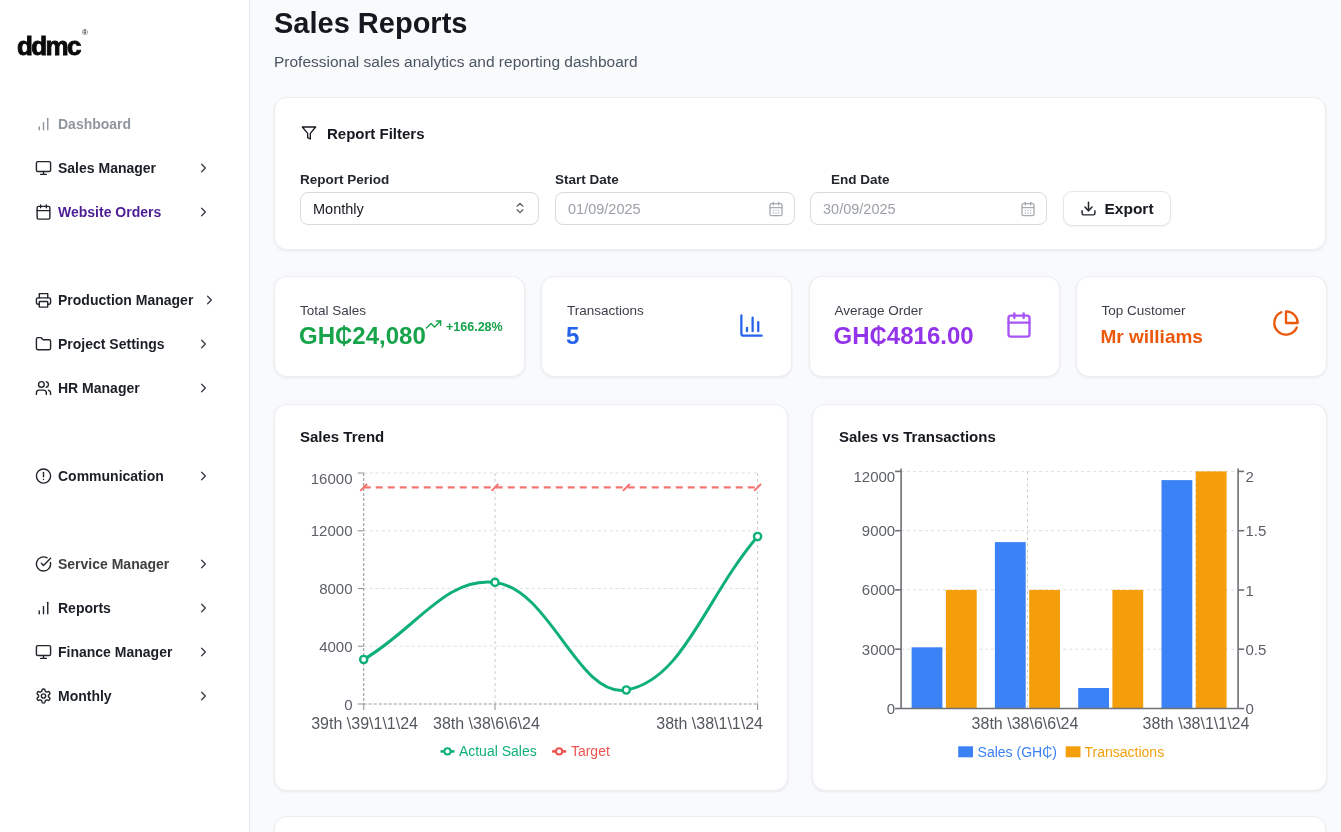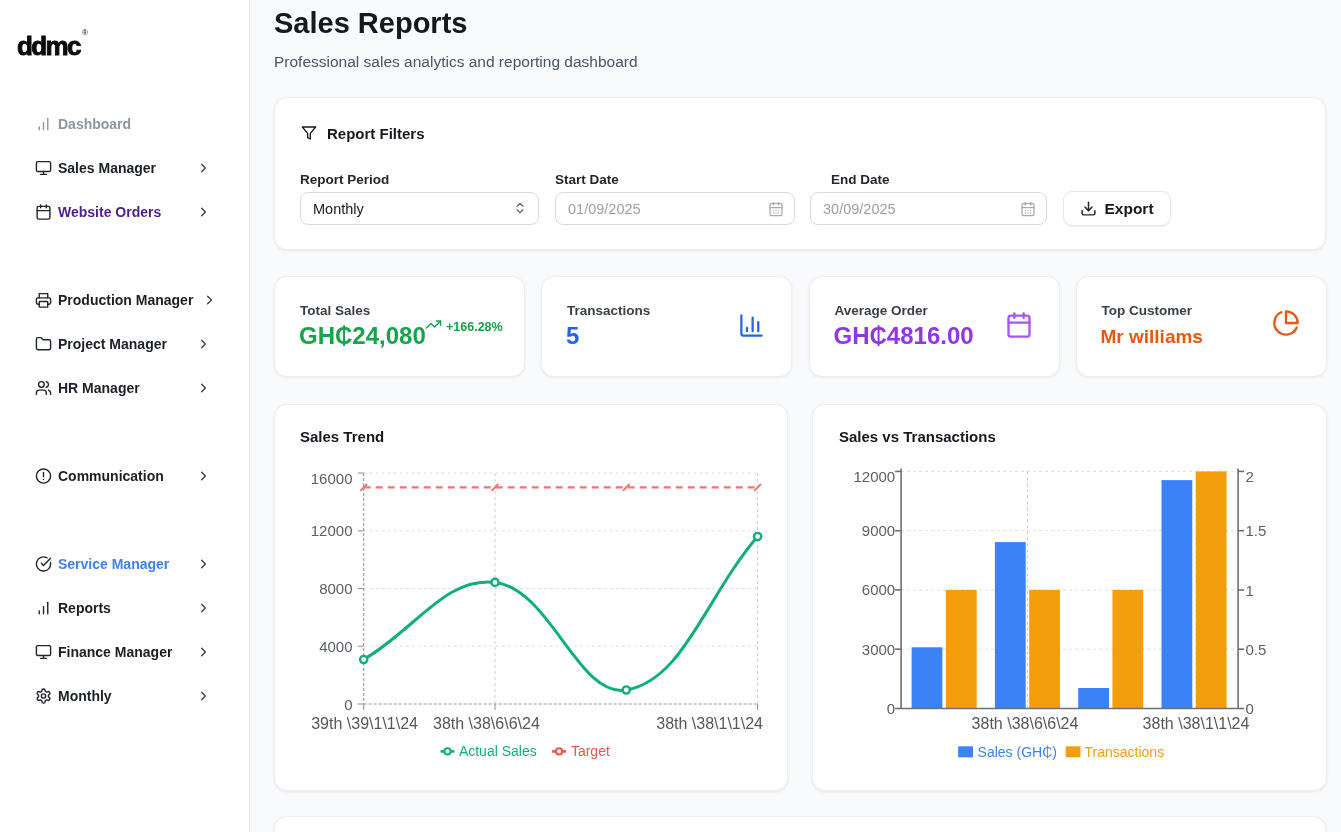--- a/index.html
+++ b/index.html
@@ -15,21 +15,21 @@
 .nlabel { position:absolute; left:58px; top:50%; transform:translateY(-50%);
   font-size:14px; font-weight:bold; white-space:nowrap; }
 .chev { position:absolute; top:50%; transform:translateY(-50%); height:15px; }
 .card { position:absolute; background:#fff; border:1px solid #edeef2; border-radius:13px;
   box-shadow:0 1px 3px rgba(16,24,40,.07); }
 h1 { position:absolute; left:274px; top:7px; font-size:29px; font-weight:bold; color:#15181e; }
 #subtitle { position:absolute; left:274px; top:52.5px; font-size:15.5px; color:#4b5563; }
 .flabel { position:absolute; font-size:13.5px; font-weight:bold; color:#23272e; }
 .input { position:absolute; height:33px; background:#fff; border:1px solid #d7dadf;
   border-radius:8px; font-size:14.5px; display:flex; align-items:center; padding:0 12px; }
-.statlabel { position:absolute; font-size:13.5px; font-weight:bold; color:#3a3f47; }
+.statlabel { position:absolute; font-size:13.5px; font-weight:normal; color:#3a3f47; }
 .statval { position:absolute; font-size:24px; line-height:24px; font-weight:bold; white-space:nowrap; }
 .ctitle { position:absolute; font-size:15px; font-weight:bold; color:#15181e; }
 .tick { font-size:15px; fill:#5b5f66; }
 .tickx { font-size:16px; fill:#54585e; }
 .leg { font-size:14px; }
 </style></head>
 <body>
 <div id="sidebar">
 <div id="logo">ddmc<sup>®</sup></div>
 <div class="nav" style="top:102px">
@@ -71,21 +71,21 @@
         </svg></span>
       <span class="nlabel" style="color:#1b1f26">Production Manager</span>
       <span class="chev" style="left:202px"><svg style="" width="15" height="15" viewBox="0 0 24 24" fill="none" stroke="#3a3f46" stroke-width="2.2" stroke-linecap="round" stroke-linejoin="round">
           <path d="m9 18 6-6-6-6"></path>
         </svg></span>
     </div>
 <div class="nav" style="top:322px">
       <span class="nicon"><svg style="" width="17" height="17" viewBox="0 0 24 24" fill="none" stroke="#21262d" stroke-width="2" stroke-linecap="round" stroke-linejoin="round">
           <path d="M20 20a2 2 0 0 0 2-2V8a2 2 0 0 0-2-2h-7.9a2 2 0 0 1-1.69-.9L9.6 3.9A2 2 0 0 0 7.93 3H4a2 2 0 0 0-2 2v13a2 2 0 0 0 2 2Z"></path>
         </svg></span>
-      <span class="nlabel" style="color:#1b1f26">Project Manager</span>
+      <span class="nlabel" style="color:#1b1f26">Project Settings</span>
       <span class="chev" style="left:196px"><svg style="" width="15" height="15" viewBox="0 0 24 24" fill="none" stroke="#3a3f46" stroke-width="2.2" stroke-linecap="round" stroke-linejoin="round">
           <path d="m9 18 6-6-6-6"></path>
         </svg></span>
     </div>
 <div class="nav" style="top:366px">
       <span class="nicon"><svg style="" width="17" height="17" viewBox="0 0 24 24" fill="none" stroke="#21262d" stroke-width="2" stroke-linecap="round" stroke-linejoin="round">
           <path d="M16 21v-2a4 4 0 0 0-4-4H6a4 4 0 0 0-4 4v2"></path>
           <circle cx="9" cy="7" r="4"></circle>
           <path d="M22 21v-2a4 4 0 0 0-3-3.87"></path>
           <path d="M16 3.13a4 4 0 0 1 0 7.75"></path>
@@ -104,21 +104,21 @@
       <span class="nlabel" style="color:#1b1f26">Communication</span>
       <span class="chev" style="left:196px"><svg style="" width="15" height="15" viewBox="0 0 24 24" fill="none" stroke="#3a3f46" stroke-width="2.2" stroke-linecap="round" stroke-linejoin="round">
           <path d="m9 18 6-6-6-6"></path>
         </svg></span>
     </div>
 <div class="nav" style="top:542px">
       <span class="nicon"><svg style="" width="17" height="17" viewBox="0 0 24 24" fill="none" stroke="#21262d" stroke-width="2" stroke-linecap="round" stroke-linejoin="round">
           <path d="M21.801 10A10 10 0 1 1 17 3.335"></path>
           <path d="m9 11 3 3L22 4"></path>
         </svg></span>
-      <span class="nlabel" style="color:#3b82f6">Service Manager</span>
+      <span class="nlabel" style="color:#404040">Service Manager</span>
       <span class="chev" style="left:196px"><svg style="" width="15" height="15" viewBox="0 0 24 24" fill="none" stroke="#3a3f46" stroke-width="2.2" stroke-linecap="round" stroke-linejoin="round">
           <path d="m9 18 6-6-6-6"></path>
         </svg></span>
     </div>
 <div class="nav" style="top:586px">
       <span class="nicon"><svg style="" width="17" height="17" viewBox="0 0 24 24" fill="none" stroke="#21262d" stroke-width="2" stroke-linecap="round" stroke-linejoin="round">
           <line x1="12" x2="12" y1="20" y2="10"></line>
           <line x1="18" x2="18" y1="20" y2="4"></line>
           <line x1="6" x2="6" y1="20" y2="16"></line>
         </svg></span>

